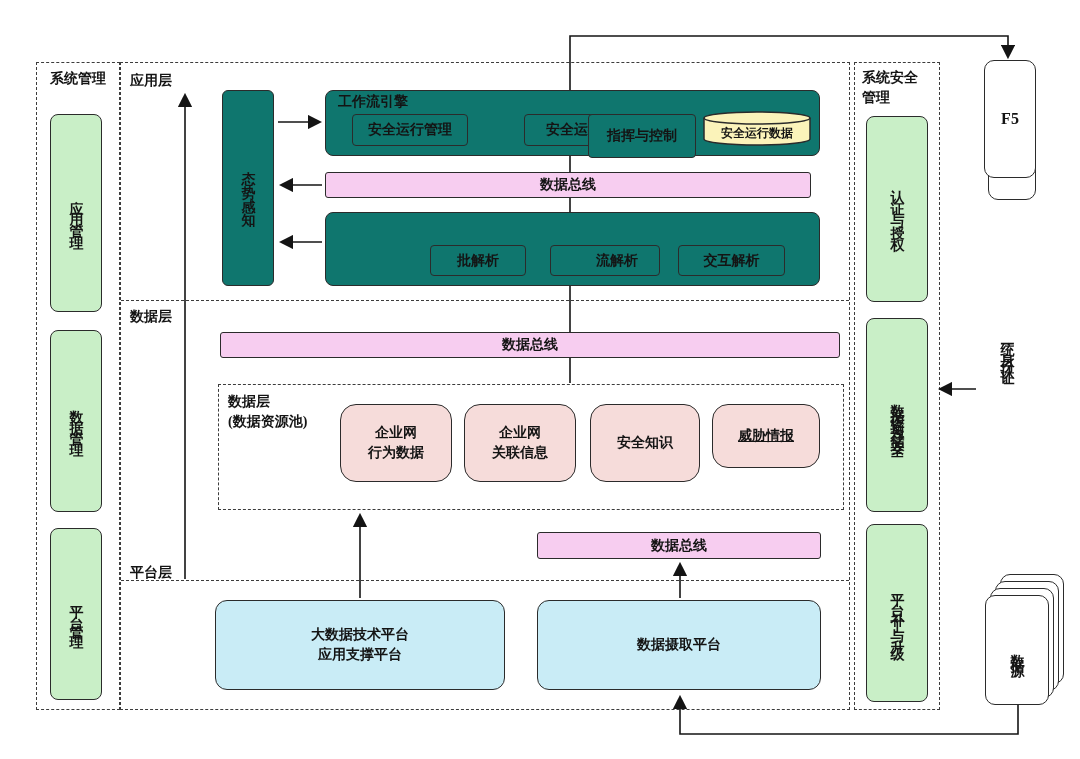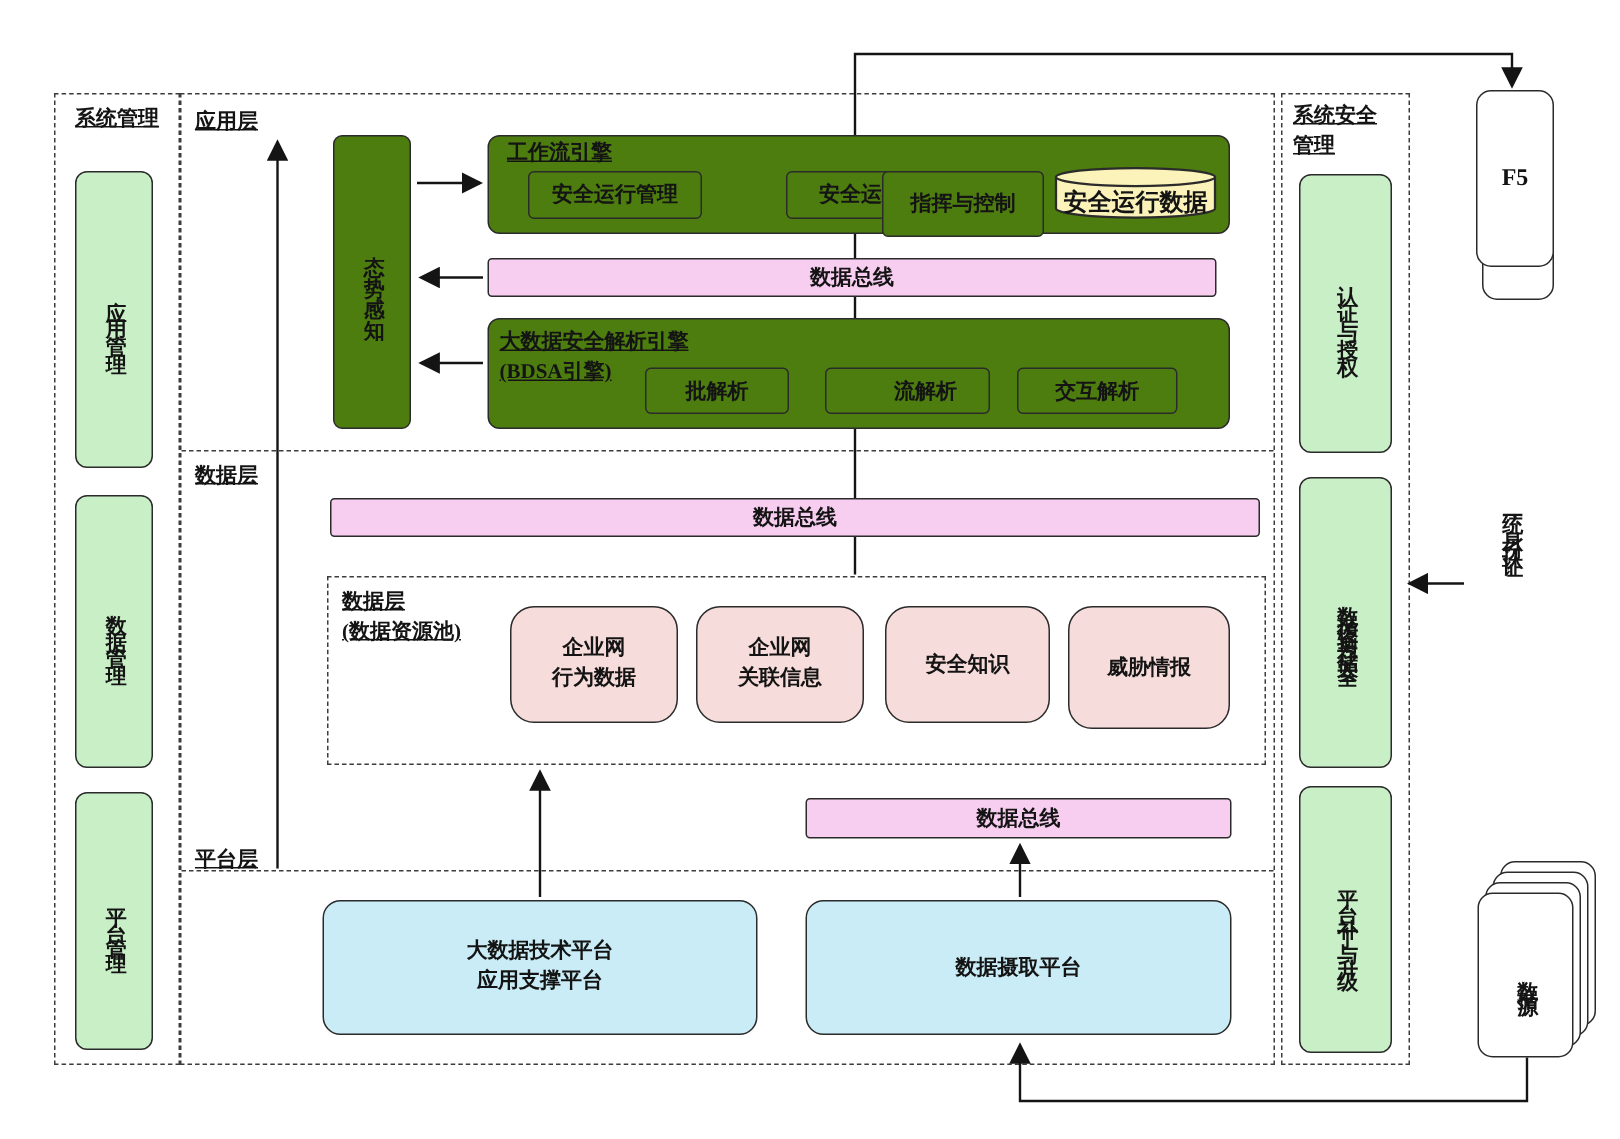--- a/index.html
+++ b/index.html
@@ -6,26 +6,26 @@
   .canvas {
     position:relative; width:1080px; height:759px; background:#ffffff;
     font-family:"Liberation Serif","DejaVu Serif",serif;
     font-weight:bold; font-size:14px; color:#141414; overflow:hidden;
   }
   .canvas * { box-sizing:border-box; }
   .abs { position:absolute; }
   .dashed { border:1.6px dashed #3c3c3c; }
   .box { border:1.5px solid #2b2b2b; display:flex; align-items:center; justify-content:center; text-align:center; }
   .green  { background:#c9efc7; border-radius:8px; }
-  .yellow { background:#4d7c0f; }
+  .yellow { background:#0f766e; }
   .pinkbar{ background:#f7cdf0; border-radius:3px; }
   .rose   { background:#f6dcda; border-radius:16px; }
   .cyan   { background:#c9ecf6; border-radius:12px; }
   .white  { background:#ffffff; border-radius:10px; }
-  .label  { position:absolute; font-weight:bold;text-decoration:underline; }
+  .label  { position:absolute; font-weight:bold; }
   .pre    { white-space:pre-line; line-height:1.45; }
   .vtext  { writing-mode:vertical-rl; text-orientation:upright; }
   .overlay{ position:absolute; left:0; top:0; pointer-events:none; }
 </style>
 </head>
 <body>
 
 <div class="canvas">
 
   <div class="abs dashed" style="left:36px; top:62px; width:84px; height:648px;"></div>
@@ -60,30 +60,28 @@
     <span>安全运行</span>
   </div>
   <div class="abs box yellow" style="left:588px; top:114px; width:108px; height:44px; border-radius:4px;font-family:Liberation Mono, monospace;">
     <span>指挥与控制</span>
   </div>
   <div class="abs" style="left:702px; top:110px; width:110px; height:38px;">
     <svg width="110" height="38" viewBox="0 0 110 38">
       <path d="M2,8 a53,6 0 0 1 106,0 v21 a53,6 0 0 1 -106,0 z" fill="#fbf3ba" stroke="#2b2b2b" stroke-width="1.5"></path>
       <path d="M2,8 a53,6 0 0 0 106,0" fill="none" stroke="#2b2b2b" stroke-width="1.5"></path>
     </svg>
-    <span class="abs" style="left:0; top:15px; width:110px; text-align:center; font-size:16px;">安全运行数据</span>
+    <span class="abs" style="left:0; top:15px; width:110px; text-align:center; font-size:12px;">安全运行数据</span>
   </div>
 
   <div class="abs box pinkbar" style="left:325px; top:172px; width:486px; height:26px;">
     <span>数据总线</span>
   </div>
 
   <div class="abs yellow" style="left:325px; top:212px; width:495px; height:74px; border:1.5px solid #2b2b2b; border-radius:8px;"></div>
-  <div class="label pre" style="left:333px; top:219px;">大数据安全解析引擎
-(BDSA引擎)</div>
   <div class="abs box yellow" style="left:430px; top:245px; width:96px; height:31px; border-radius:4px;">
     <span>批解析</span>
   </div>
   <div class="abs box yellow" style="left:550px; top:245px; width:110px; height:31px; border-radius:4px;padding-left:24px;">
     <span>流解析</span>
   </div>
   <div class="abs box yellow" style="left:678px; top:245px; width:107px; height:31px; border-radius:4px;">
     <span>交互解析</span>
   </div>
 
@@ -98,21 +96,21 @@
     <span class="pre">企业网
 行为数据</span>
   </div>
   <div class="abs box rose" style="left:464px; top:404px; width:112px; height:78px;">
     <span class="pre">企业网
 关联信息</span>
   </div>
   <div class="abs box rose" style="left:590px; top:404px; width:110px; height:78px;">
     <span>安全知识</span>
   </div>
-  <div class="abs box rose" style="left:712px; top:404px; width:108px; height:82px;">
+  <div class="abs box rose" style="left:712px; top:404px; width:108px; height:64px;text-decoration:underline;">
     <span>威胁情报</span>
   </div>
 
   <div class="abs box pinkbar" style="left:537px; top:532px; width:284px; height:27px;">
     <span>数据总线</span>
   </div>
 
   <div class="abs box cyan" style="left:215px; top:600px; width:290px; height:90px;">
     <span class="pre">大数据技术平台
 应用支撑平台</span>

